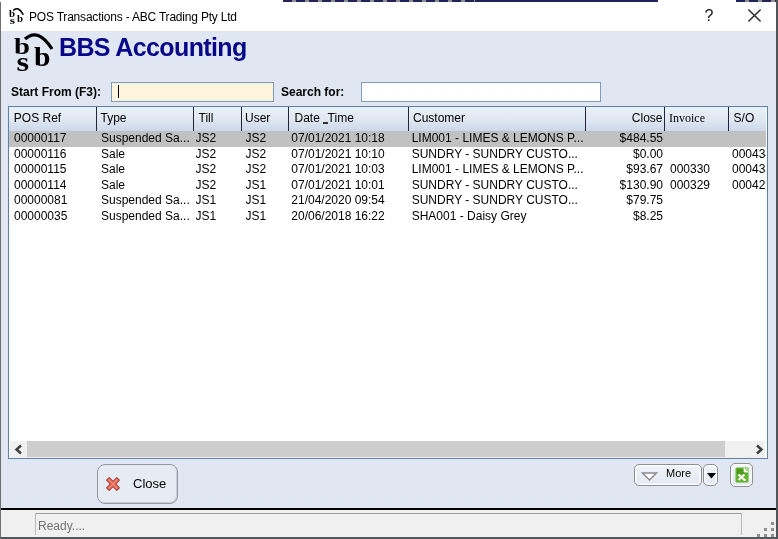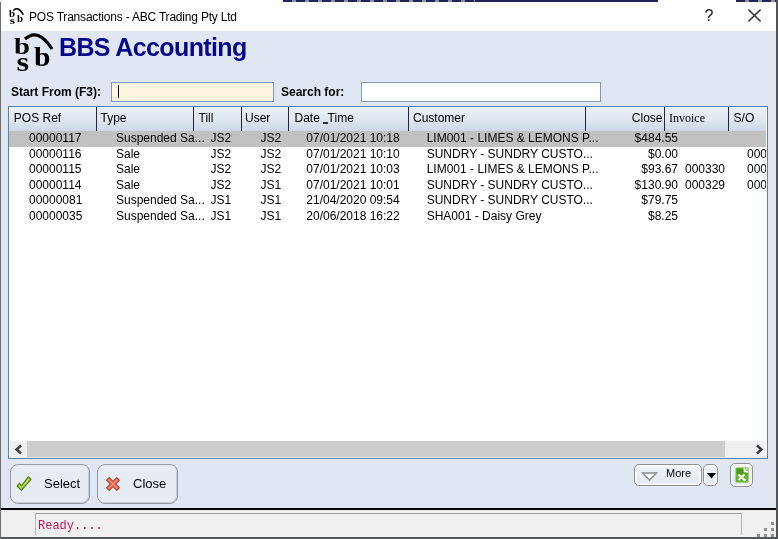--- a/index.html
+++ b/index.html
@@ -14,31 +14,31 @@
   #bbsbig{position:absolute;left:58px;top:1.5px;font-size:25px;letter-spacing:-0.62px;font-weight:bold;color:#07078a;}
   #possub{position:absolute;left:58px;top:23.5px;font-size:19px;letter-spacing:-0.97px;font-weight:bold;color:#07078a;}
   .lbl{position:absolute;font-size:12px;font-weight:bold;color:#000;}
   .inp{position:absolute;border:1px solid #7f9db9;background:#fff;}
   
   #tbl{position:absolute;left:7px;top:75px;width:758px;height:350.5px;border:1px solid #5d81a8;background:#fff;}
   .hdr{position:absolute;left:0;top:0;width:757px;height:24px;background:linear-gradient(#ebf0f7,#dfe7f1 55%,#cbd8ea);}
   .hdiv{position:absolute;top:0;width:1px;height:24px;background:#23233a;}
   .hlbl{position:absolute;top:0;height:24px;line-height:23px;font-size:12px;color:#000;white-space:nowrap;}
   .row{position:absolute;left:0;width:757px;height:15.5px;line-height:15.5px;font-size:12px;color:#000;white-space:nowrap;overflow:hidden;}
-  .c{position:absolute;top:0;height:15.5px;line-height:15.5px;overflow:hidden;margin-left:15px;}
+  .c{position:absolute;top:0;height:15.5px;line-height:15.5px;overflow:hidden;}
   
   #hsb{position:absolute;left:1px;top:334px;width:755px;height:16.5px;background:#f0f0f0;}
   #hsbthumb{position:absolute;left:17px;top:0px;width:698px;height:16px;background:#cdcdcd;}
   
   .btn{position:absolute;border:1px solid #949aa5;border-radius:8px;background:#e6ebf4;box-shadow:inset -1px -1px 0 #c8cdd6;}
   .btn2{position:absolute;border:1px solid #8f8f8f;border-radius:5px;background:linear-gradient(#f0f3f8,#e3e9f2);box-shadow:inset 0 0 0 1.5px rgba(255,255,255,0.85);}
   
   #blackline{position:absolute;left:0;top:508px;width:778px;height:2px;background:#000;}
   #status{position:absolute;left:0;top:510px;width:778px;height:27px;background:#f0f0f0;}
-  #ready{position:absolute;left:38px;top:9px;font-size:12px;color:#be185d;font-family:Liberation Mono, monospace;}
+  #ready{position:absolute;left:38px;top:9px;font-size:12px;color:#737373;}
   .vsep{position:absolute;top:3px;width:1px;height:22px;background:#b9b9b9;}
   .grip{position:absolute;width:3px;height:3px;background:#8e8e8e;}
   #bottomborder{position:absolute;left:0;top:537px;width:778px;height:2px;background:#53575a;}
   #rightborder{position:absolute;left:776px;top:0;width:2px;height:539px;background:#505456;}
   #leftborder{position:absolute;left:0;top:2px;width:1px;height:536px;background:#707070;}
 </style>
 </head>
 <body>
 <div id="win">
 
@@ -162,27 +162,20 @@
         <div id="hsbthumb"></div>
         <svg style="position:absolute;left:4px;top:3px;" width="9" height="11" viewBox="0 0 9 11">
           <path d="M7 1.5 L2.5 5.5 L7 9.5" fill="none" stroke="#3d3d3d" stroke-width="2.4"></path>
         </svg>
         <svg style="position:absolute;left:745px;top:3px;" width="9" height="11" viewBox="0 0 9 11">
           <path d="M2 1.5 L6.5 5.5 L2 9.5" fill="none" stroke="#3d3d3d" stroke-width="2.4"></path>
         </svg>
       </div>
     </div>
 
-    <div class="btn" style="left:9px;top:433px;width:78px;height:38px;">
-      <svg style="position:absolute;left:5px;top:11px;" width="16" height="17" viewBox="0 0 16 17">
-        <path d="M1.2 10 L5.4 14.4 L15 3.4 L12.2 0.8 L5.7 9.6 L3.4 7.4 Z" fill="#8cc41d" stroke="#5d7d19" stroke-width="1.1"></path>
-        <path d="M2.8 9.9 L5.4 12.6 L13.2 3.6 L12.3 2.7 L5.7 11 L3.8 8.9 Z" fill="#c4e96b"></path>
-      </svg>
-      <div style="position:absolute;left:33px;top:11px;font-size:13px;">Select</div>
-    </div>
     <div class="btn" style="left:96px;top:433px;width:79px;height:38px;">
       <svg style="position:absolute;left:6px;top:9.5px;" width="18" height="17" viewBox="0 0 18 17">
         <path d="M2.6 5.2 L5.2 2.6 L9 6.4 L12.8 2.6 L15.4 5.2 L11.6 9 L15.4 12.8 L12.8 15.4 L9 11.6 L5.2 15.4 L2.6 12.8 L6.4 9 Z" fill="#ee6e5c" stroke="#b14c3c" stroke-width="1.2" stroke-linejoin="round"></path>
         <path d="M4.6 5.2 L5.2 4.6 L9 8.4 L12.8 4.6 L13.4 5.2 L9.6 9 L13.4 12.8 L12.8 13.4 L9 9.6 L5.2 13.4 L4.6 12.8 L8.4 9 Z" fill="#f79184"></path>
       </svg>
       <div style="position:absolute;left:35px;top:11px;font-size:13px;">Close</div>
     </div>
     <div class="btn2" style="left:633px;top:433px;width:66px;height:20px;">
       <svg style="position:absolute;left:6px;top:7px;" width="17" height="9" viewBox="0 0 17 9">
         <path d="M1.5 1 L15.5 1 L8.5 8 Z" fill="#fff" stroke="#8a8a8a" stroke-width="1.4"></path>

